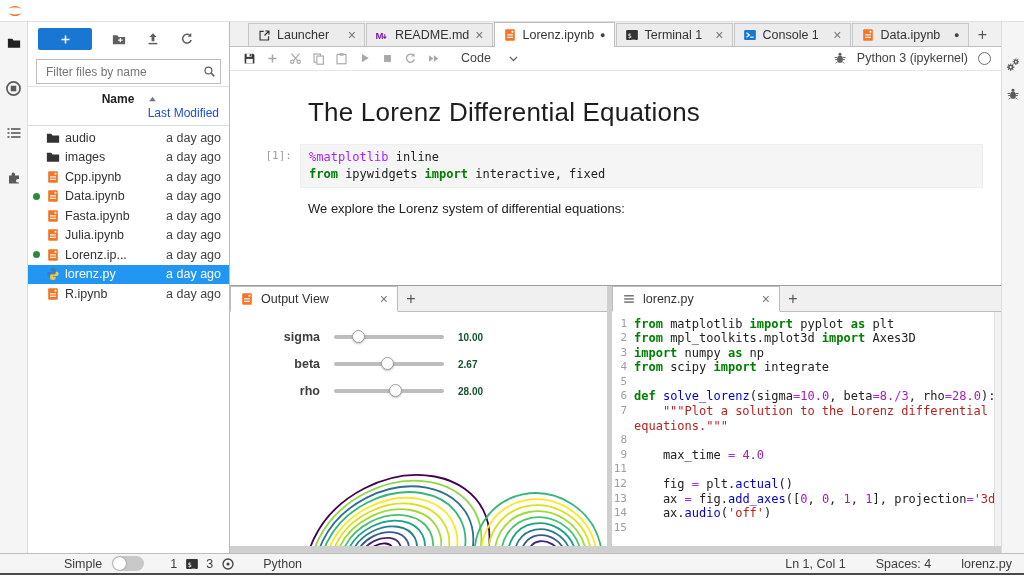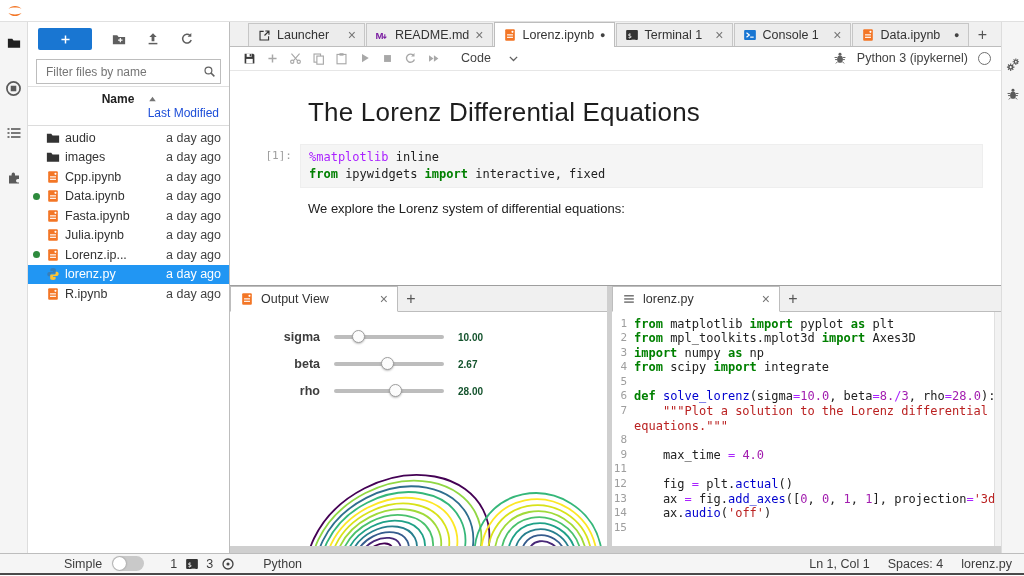--- a/index.html
+++ b/index.html
@@ -113,21 +113,21 @@
   .right-bar .icon { width:15px; height:15px; }
 
   
   .statusbar { height:22px; background:#f5f5f5; border-top:1px solid #bdbdbd; border-bottom:2px solid #4a4a4a; display:flex; align-items:center; padding:0 12px; font-size:12.5px; color:#3d3d3d; }
   .sb-left { display:flex; align-items:center; margin-left:52px; gap:10px; }
   .toggle { width:32px; height:15px; background:#c9c9c9; border-radius:8px; position:relative; }
   .toggle .knob { position:absolute; left:1px; top:1px; width:13px; height:13px; background:#fff; border-radius:50%; box-shadow:0 0 2px rgba(0,0,0,.4); }
   .sb-counts { display:flex; align-items:center; gap:7px; margin-left:26px; }
   .sb-counts .icon { width:15px; height:15px; color:#424242; }
   .sb-lang { margin-left:28px; }
-  .sb-right { margin-left:auto; display:flex; align-items:center; gap:18px; }
+  .sb-right { margin-left:auto; display:flex; align-items:center; gap:30px; }
 </style>
 </head>
 <body>
 
 <div>
 
   <div class="menubar">
     <span class="logo icon" style="width:20px;height:18px;">
         <svg viewBox="0 0 24 22" width="20" height="18">
           <path d="M4 8.5 C7.5 3.5, 16.5 3.5, 20 8.5 C16.5 6.2, 7.5 6.2, 4 8.5 Z" fill="#f37626"></path>

